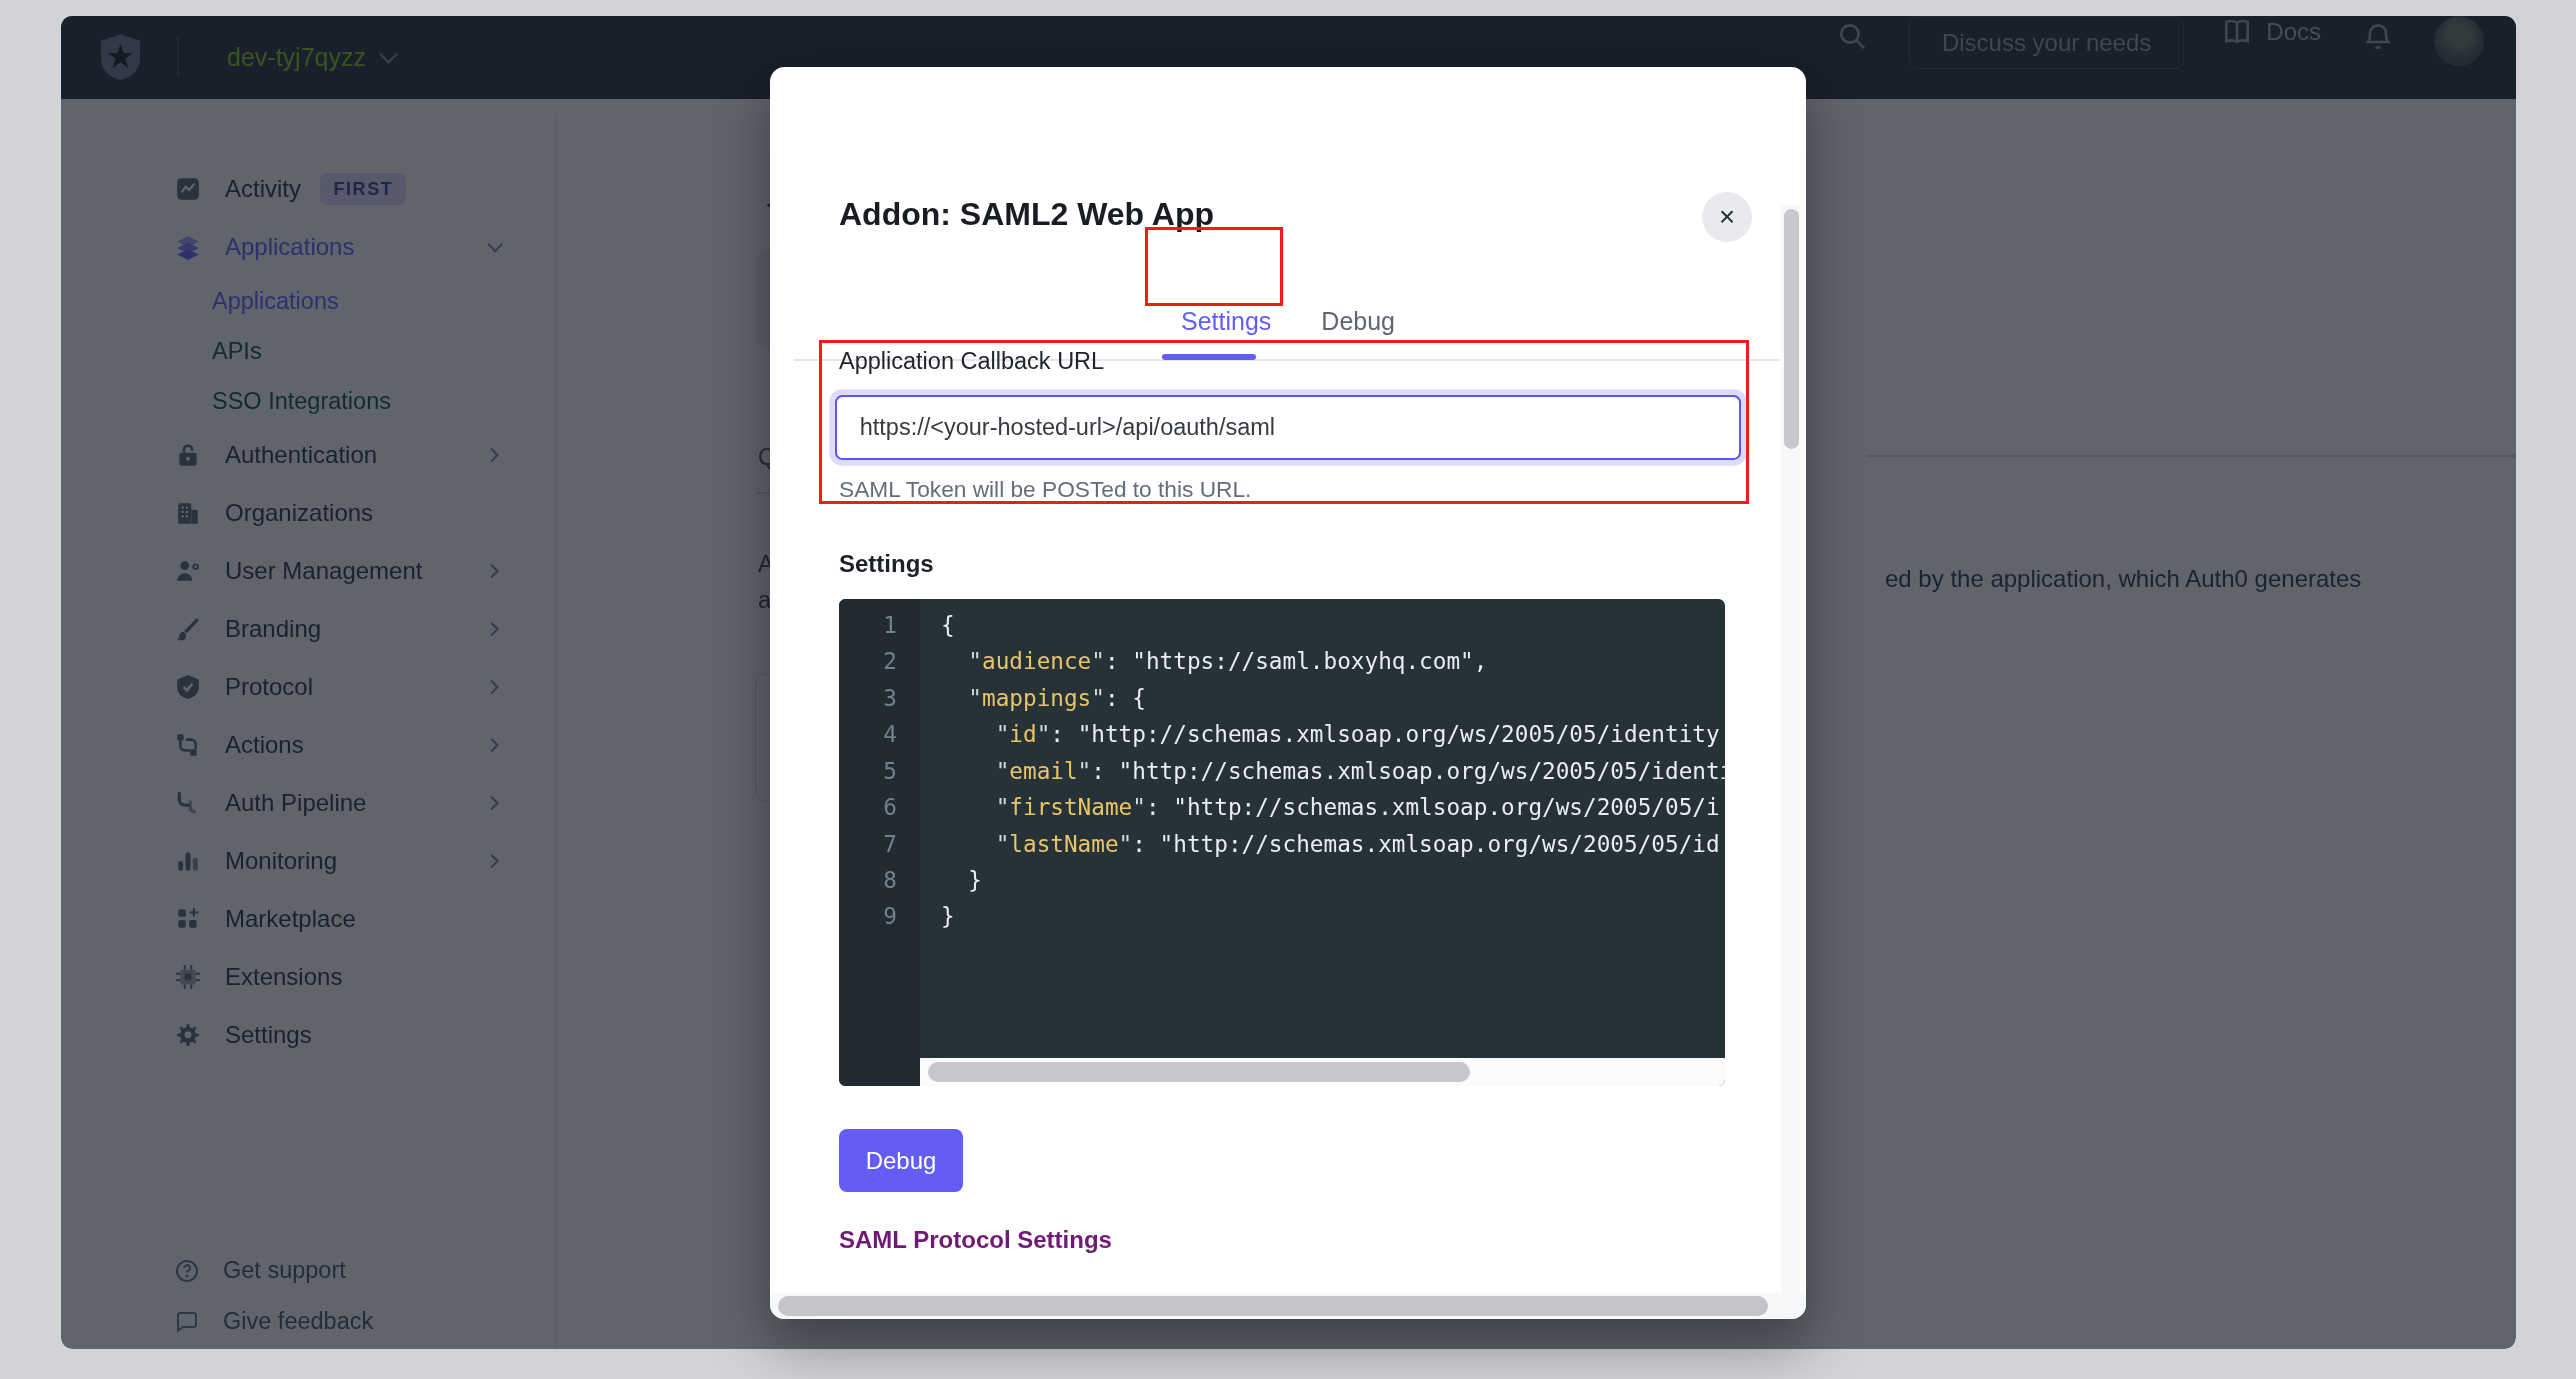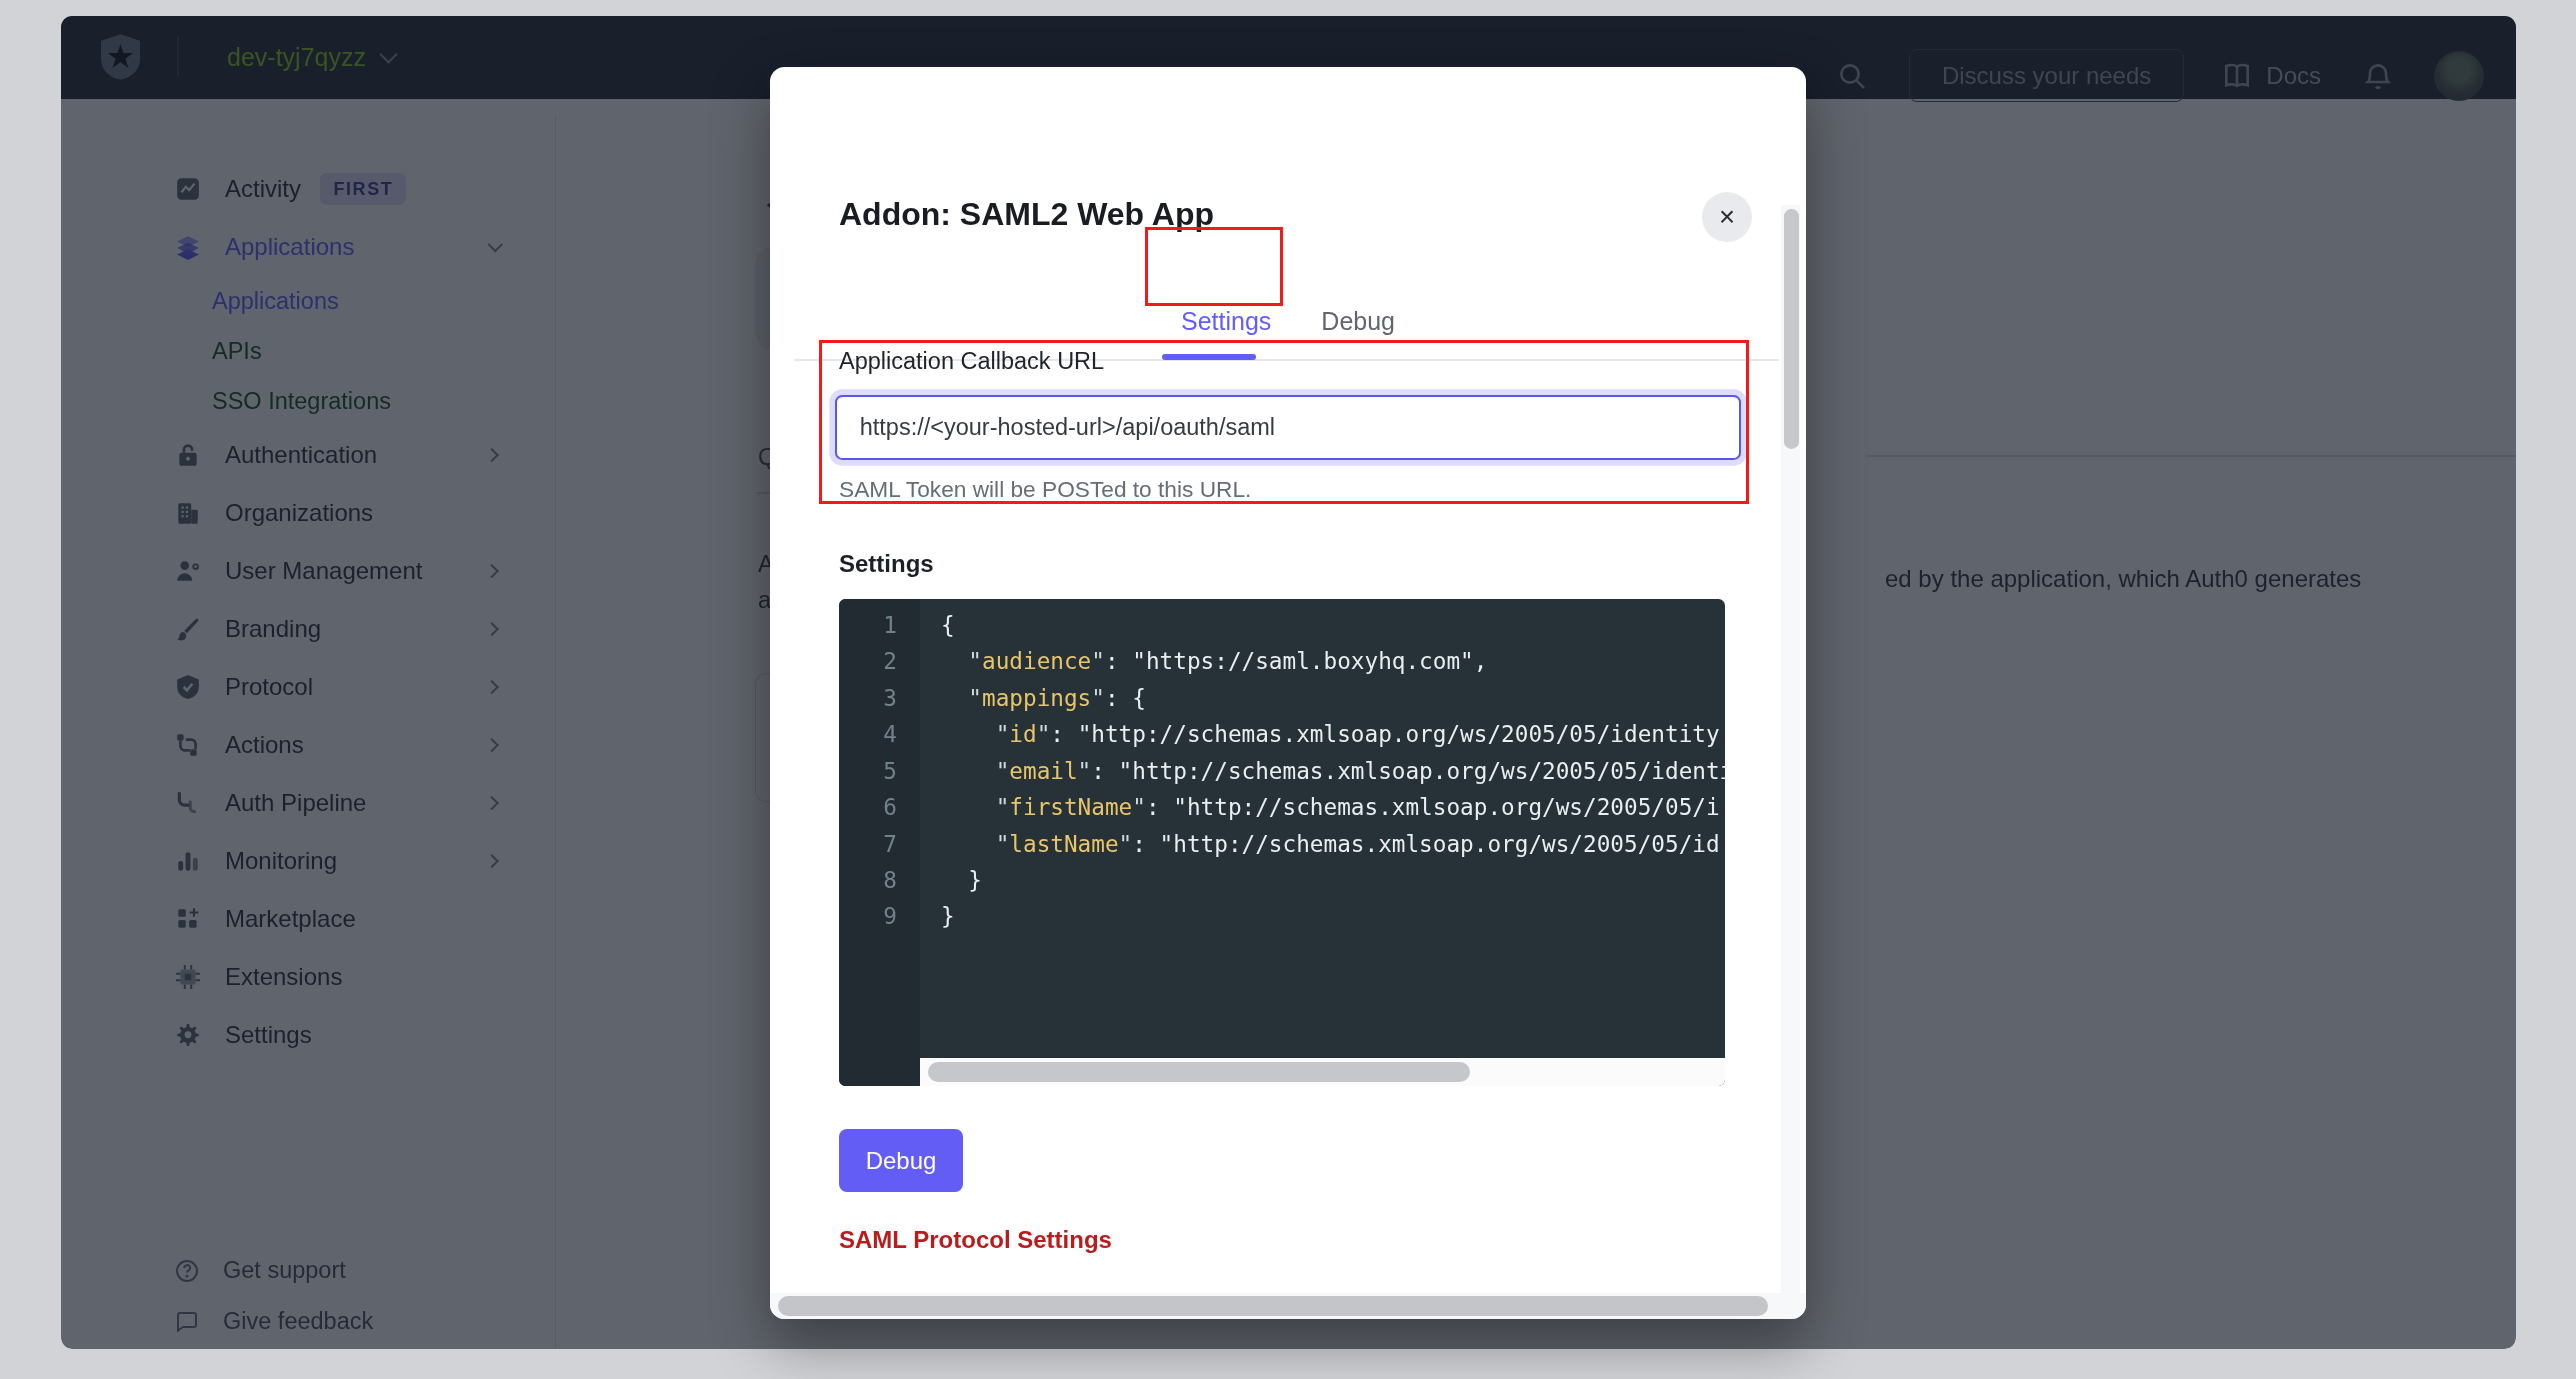--- a/index.html
+++ b/index.html
@@ -18,21 +18,21 @@
     border-radius:11.3px; overflow:hidden; background:#ffffff;
   }
 
   
   #topbar { left:0; top:0; width:2455px; height:83px; background:#232a36; }
   #auth0-logo { left:40px; top:16px; width:39px; height:50px; }
   #topbar-divider { left:116px; top:21px; width:1.6px; height:40px; background:#3c4452; }
   #tenant-switcher { left:166px; top:0; height:83px; display:flex; align-items:center; gap:16px; cursor:pointer; }
   #tenant-name { font-size:25px; color:#84cc16; }
   .chev-down { width:13px; height:13px; border-right:2.4px solid #8d949f; border-bottom:2.4px solid #8d949f; transform:rotate(45deg); margin-top:-6.5px; }
-  #topbar-right { right:32px; top:12px; height:95px; display:flex; align-items:center; gap:37px; }
+  #topbar-right { right:32px; top:0; height:95px; display:flex; align-items:flex-start; gap:37px; }
   #search-btn { width:39px; height:39px; display:flex; align-items:center; justify-content:center; cursor:pointer; }
   #discuss-btn {
     height:53px; padding:0 32px; border:1.6px solid #454e5d; border-radius:8px;
     color:#98a0ab; font-size:24px; display:flex; align-items:center; cursor:pointer; background:transparent;
   }
   #docs-link { display:flex; align-items:center; gap:13px; color:#aeb4bd; font-size:24px; cursor:pointer; }
   #bell-btn { width:39px; height:39px; display:flex; align-items:center; justify-content:center; cursor:pointer; }
   #avatar {
     width:50px; height:50px; border-radius:50%;
     background:radial-gradient(circle at 50% 38%, #6d7c6a 0 30%, #4a574e 60%, #33403c 100%);
@@ -146,21 +146,21 @@
   #code-hscroll-track { left:81px; top:459px; width:805px; height:28px; background:#fbfbfc; }
   #code-hscroll-thumb { left:89px; top:463px; width:542px; height:20px; background:#c5c7ca; border-radius:10.5px; cursor:pointer; }
 
   #debug-btn {
     left:69px; top:1062px; width:124px; height:63px;
     background:#635df5; color:#ffffff; font-size:24px;
     border:none; border-radius:8px; cursor:pointer;
     display:flex; align-items:center; justify-content:center;
     font-family:"Liberation Sans", sans-serif;
   }
-  #protocol-heading { left:69px; top:1159px; font-size:24px; font-weight:bold; color:#b91c1c; }
+  #protocol-heading { left:69px; top:1159px; font-size:24px; font-weight:bold; color:#701a75; }
 
   #modal-vscroll-track { left:1011px; top:138px; width:19.4px; height:1088px; background:#f7f8f9; }
   #modal-vscroll-thumb { left:1014px; top:142px; width:14.6px; height:240px; background:#c6c8cb; border-radius:7.3px; cursor:pointer; }
   #modal-hscroll-track { left:0; top:1226px; width:1036px; height:26px; background:#f7f8f9; border-radius:0 0 14.6px 14.6px; }
   #modal-hscroll-thumb { left:8px; top:1229px; width:990px; height:20px; background:#c3c5c8; border-radius:10.5px; cursor:pointer; }
 </style>
 </head>
 <body>
 
 <div id="app-window" class="abs">

